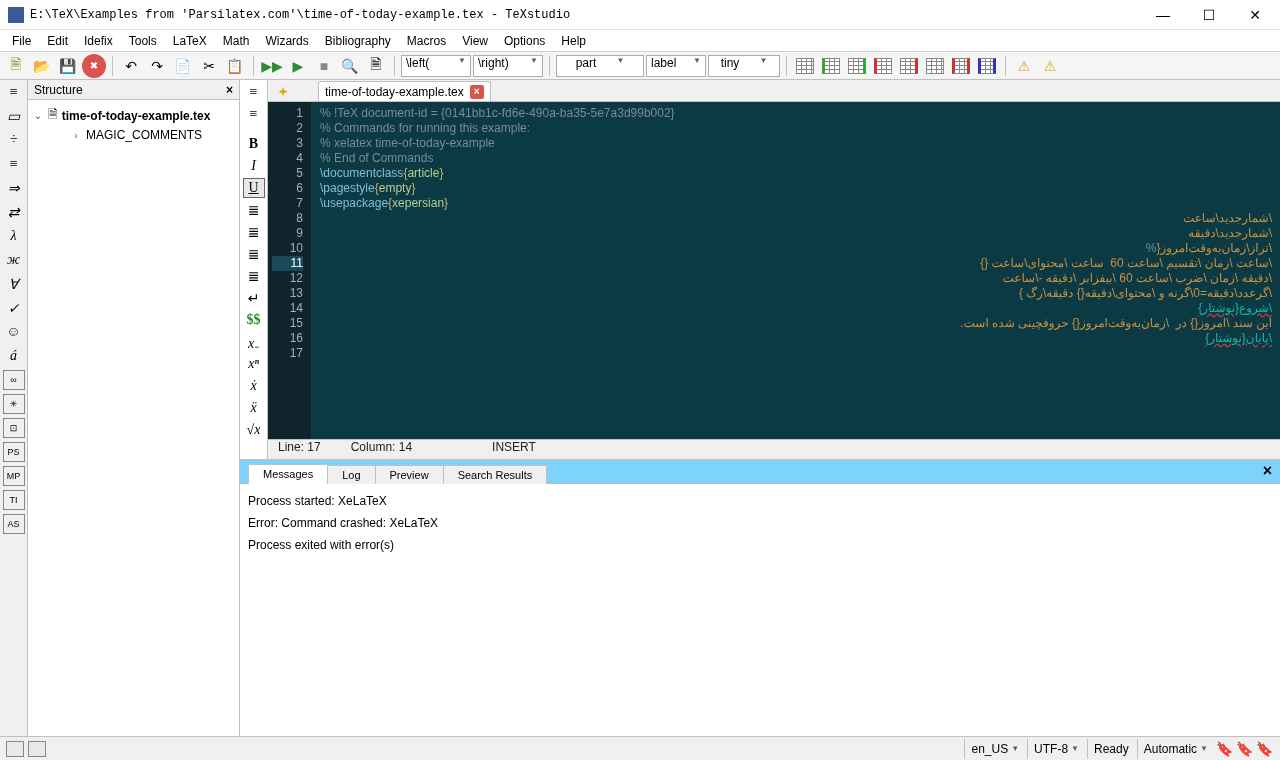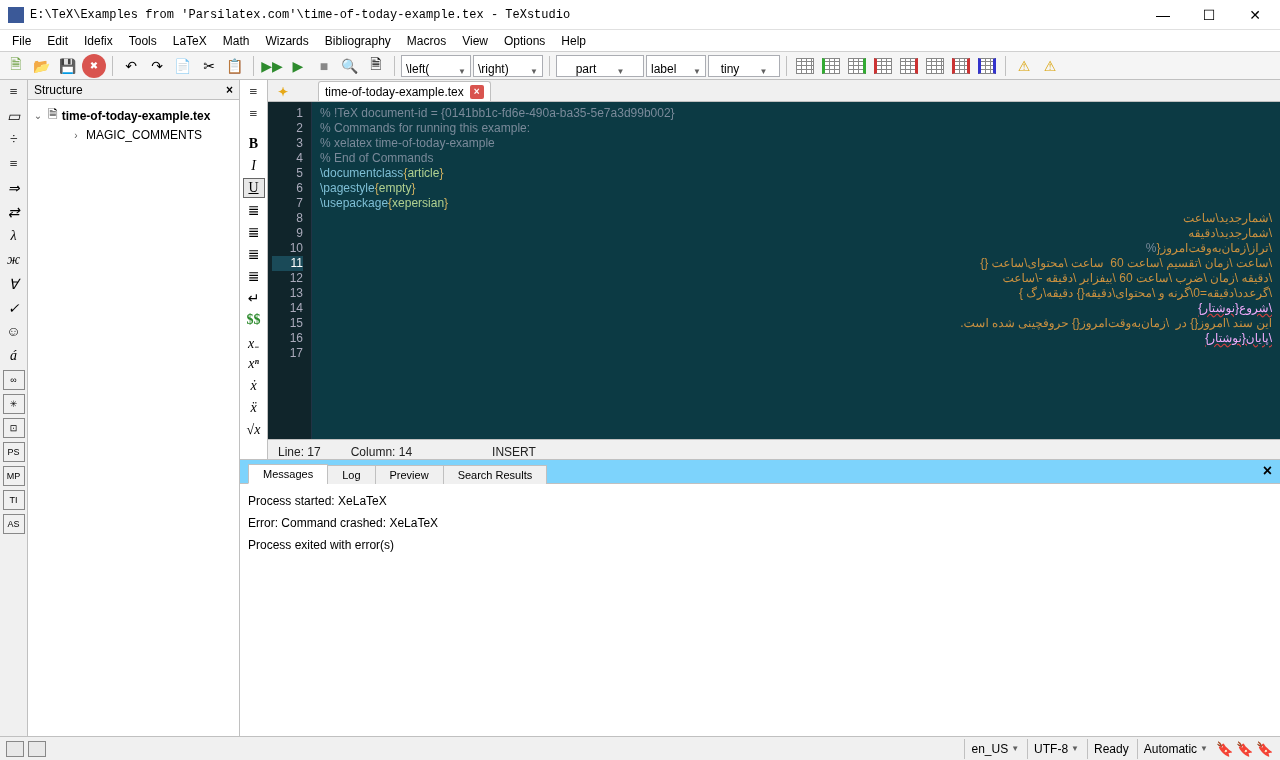--- a/index.html
+++ b/index.html
@@ -7,21 +7,21 @@
 .titlebar { height:30px; background:#fff; display:flex; align-items:center; padding:0 2px; border-bottom:1px solid #e0e0e0;}
 .titlebar .icon { width:16px; height:16px; background:#3b5998; margin:0 6px; }
 .titlebar .title { flex:1; color:#000;font-family:Liberation Mono, monospace; }
 .titlebar .winbtns { display:flex; }
 .titlebar .winbtn { width:46px; height:30px; display:flex; align-items:center; justify-content:center; font-size:14px; font-family:Arial;}
 .menubar { height:22px; background:#fff; display:flex; align-items:center; padding:0 4px; border-bottom:1px solid #d0d0d0; }
 .menubar .mitem { padding:2px 8px; cursor:default; }
 .toolbar { height:28px; background:#f5f5f5; border-bottom:1px solid #c0c0c0; display:flex; align-items:center; padding:0 4px; gap:2px; }
 .tbtn { width:24px; height:24px; display:flex; align-items:center; justify-content:center; border:1px solid transparent; font-size:14px;}
 .tsep { width:1px; height:20px; background:#c0c0c0; margin:0 4px; }
-.tcombo { height:22px; background:#fff; border:1px solid #abadb3; display:flex; align-items:flex-end; padding:0 4px; min-width:70px; justify-content:space-between; font-size:11px;}
+.tcombo { height:22px; background:#fff; border:1px solid #abadb3; display:flex; align-items:flex-start; padding:0 4px; min-width:70px; justify-content:space-between; font-size:11px;}
 .tcombo .arrow { font-size:8px; color:#606060; }
 .main { flex:1; display:flex; min-height:0; }
 .leftcol { width:28px; background:#f0f0f0; border-right:1px solid #c0c0c0; display:flex; flex-direction:column; align-items:center; padding-top:2px; gap:4px;}
 .leftcol .lbtn { width:22px; height:20px; display:flex; align-items:center; justify-content:center; font-family:"Times New Roman",serif; font-size:14px; font-style:italic;}
 .leftcol .lbtn.box { border:1px solid #888; font-size:9px; font-style:normal; font-family:sans-serif;}
 .structpanel { width:212px; background:#fff; border-right:1px solid #c0c0c0; display:flex; flex-direction:column; }
 .structhead { height:20px; background:#f0f0f0; border-bottom:1px solid #c0c0c0; display:flex; align-items:center; padding:0 6px; justify-content:space-between; font-size:11px;}
 .structhead .close { font-family:Arial; font-weight:bold; cursor:default;}
 .tree { flex:1; padding:4px 2px; overflow:auto; font-size:12px;}
 .tree .node { display:flex; align-items:center; padding:1px 2px; gap:4px;}
@@ -45,22 +45,22 @@
 .gutter { width:44px; background:#10252b; color:#aab; text-align:right; padding:4px 8px 4px 4px; line-height:15px; border-right:1px solid #234; }
 .gutter .gl.cur { background:#1a4a58; color:#fff; font-weight:normal;}
 .code { flex:1; padding:4px 8px; line-height:15px; color:#d0d0d0; position:relative; overflow:hidden;}
 .code .line { white-space:pre; height:15px; }
 .code .line.rtl { direction:rtl; text-align:right; }
 .c-comment { color:#7a8a9a; }
 .c-cmd { color:#7fbfd6; }
 .c-brace { color:#d0b060; }
 .c-arg { color:#b0d090; }
 .c-persian { color:#c89040; }
-.c-err { color:#f0abfc; text-decoration: underline wavy #d04040; }
-.statusline { height:20px; background:#f0f0f0; border-top:1px solid #c0c0c0; display:flex; align-items:flex-end; padding:0 10px; gap:30px; font-size:11px; color:#222;}
+.c-err { color:#14b8a6; text-decoration: underline wavy #d04040; }
+.statusline { height:20px; background:#f0f0f0; border-top:1px solid #c0c0c0; display:flex; align-items:flex-start; padding:0 10px; gap:30px; font-size:11px; color:#222;}
 .bottompanel { height:277px; background:#fff; border-top:1px solid #c0c0c0; display:flex; flex-direction:column; }
 .bottabs { height:24px; display:flex; align-items:end; background:#7dd3fc; border-bottom:1px solid #c0c0c0; position:relative; padding-left:8px;}
 .bottab { padding:3px 14px; border:1px solid #c0c0c0; background:#f0f0f0; border-bottom:none; margin-right:-1px; font-size:11px; position:relative; top:1px;}
 .bottab.active { background:#fff; border-bottom:1px solid #fff; }
 .bottabs .closepanel { position:absolute; right:8px; top:2px; font-size:16px; font-weight:bold; font-family:Arial;}
 .messages { flex:1; padding:6px 8px; font-size:11px; color:#000; line-height:22px;}
 .appstatus { height:24px; background:#f0f0f0; border-top:1px solid #c0c0c0; display:flex; align-items:center; justify-content:space-between; padding:0 6px;}
 .appstatus .left { display:flex; gap:4px;}
 .appstatus .left .sq { width:18px; height:16px; border:1px solid #888; background:#e8e8e8;}
 .appstatus .right { display:flex; align-items:center; gap:2px; font-size:11px;}

